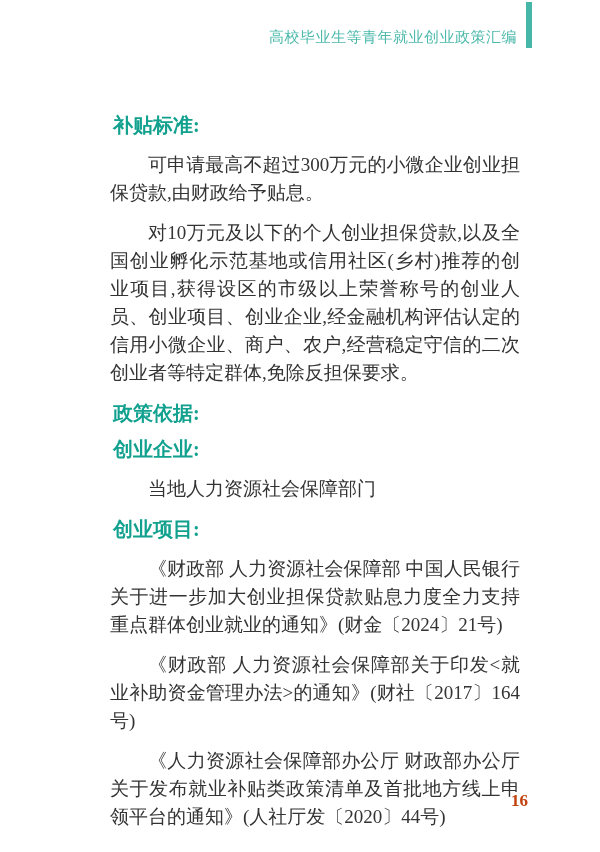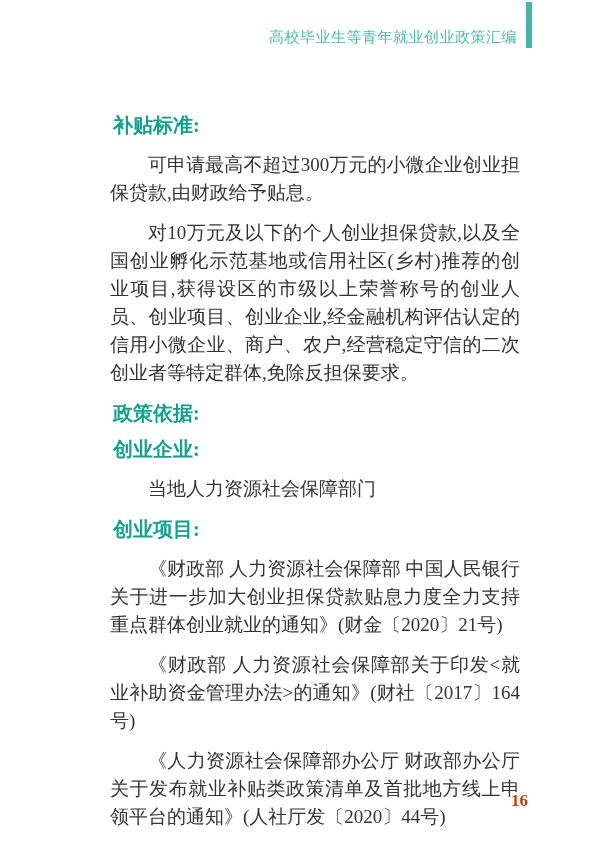--- a/index.html
+++ b/index.html
@@ -84,21 +84,21 @@
     <h2 class="sec-heading first">补贴标准:</h2>
     <p class="para">可申请最高不超过300万元的小微企业创业担保贷款,由财政给予贴息。</p>
     <p class="para">对10万元及以下的个人创业担保贷款,以及全国创业孵化示范基地或信用社区(乡村)推荐的创业项目,获得设区的市级以上荣誉称号的创业人员、创业项目、创业企业,经金融机构评估认定的信用小微企业、商户、农户,经营稳定守信的二次创业者等特定群体,免除反担保要求。</p>
 
     <h2 class="sec-heading">政策依据:</h2>
 
     <h2 class="sec-heading">创业企业:</h2>
     <p class="para">当地人力资源社会保障部门</p>
 
     <h2 class="sec-heading">创业项目:</h2>
-    <p class="para">《财政部 人力资源社会保障部 中国人民银行 关于进一步加大创业担保贷款贴息力度全力支持重点群体创业就业的通知》(财金〔2020〕21号)</p>
+    <p class="para">《财政部 人力资源社会保障部 中国人民银行 关于进一步加大创业担保贷款贴息力度全力支持重点群体创业就业的通知》(财金〔2024〕21号)</p>
     <p class="para">《财政部  人力资源社会保障部关于印发&lt;就业补助资金管理办法&gt;的通知》(财社〔2017〕164号)</p>
     <p class="para">《人力资源社会保障部办公厅 财政部办公厅关于发布就业补贴类政策清单及首批地方线上申领平台的通知》(人社厅发〔2020〕44号)</p>
 
   </div>
 
   <div class="page-number">16</div>
 
 </div>
 
 </body></html>

